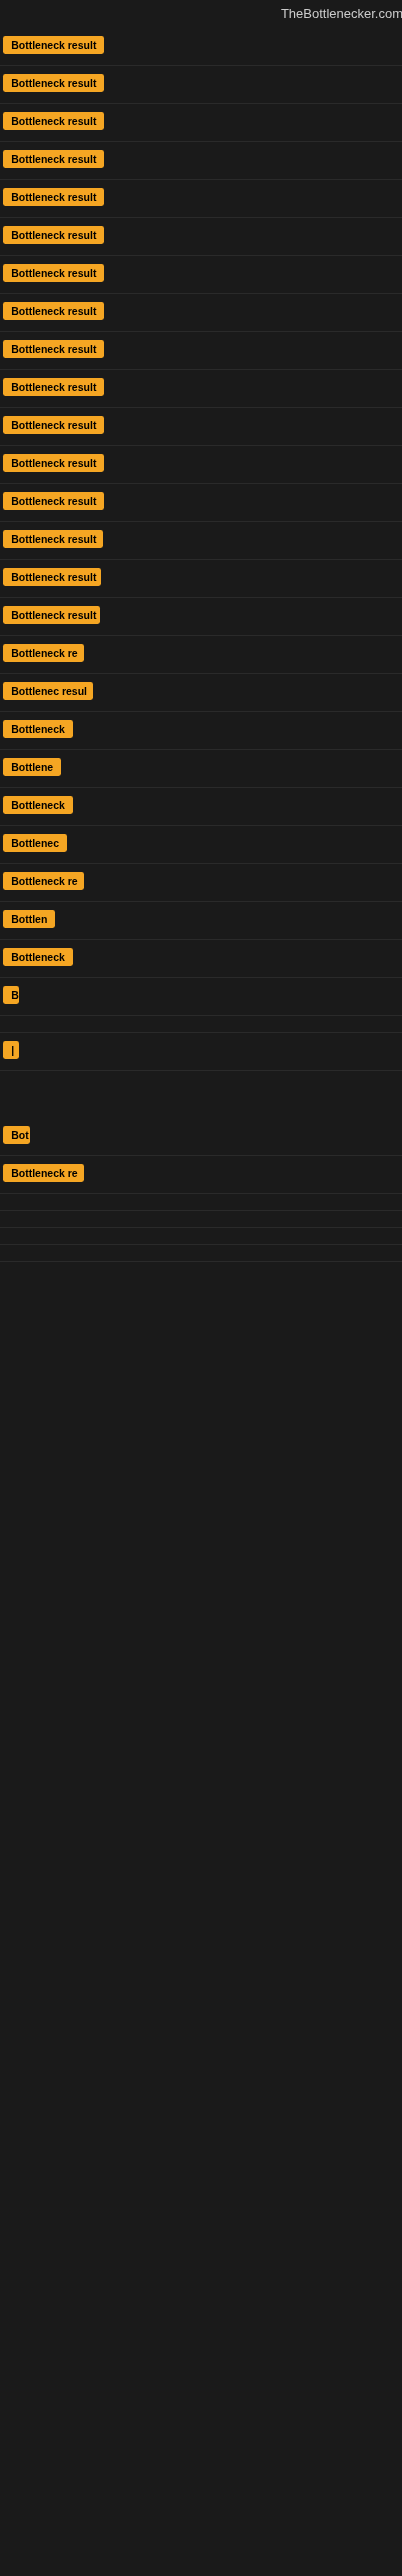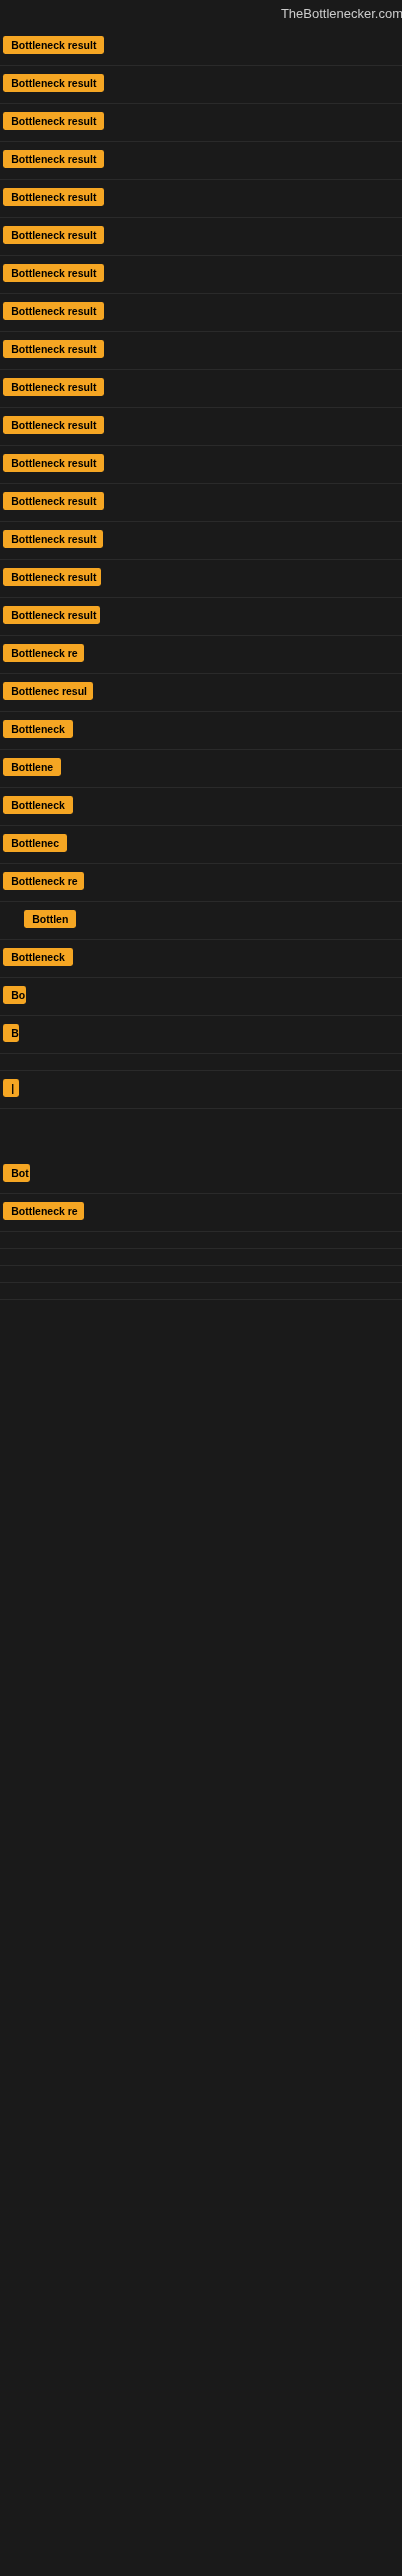--- a/index.html
+++ b/index.html
@@ -66,23 +66,22 @@
     <div class="row"><span class="bottleneck-label" style="max-width: 100px;">Bottleneck result</span></div>
     <div class="row"><span class="bottleneck-label" style="max-width: 98px;">Bottleneck result</span></div>
     <div class="row"><span class="bottleneck-label" style="max-width: 97px;">Bottleneck result</span></div>
     <div class="row"><span class="bottleneck-label" style="max-width: 81px;">Bottleneck re</span></div>
     <div class="row"><span class="bottleneck-label" style="max-width: 90px;">Bottlenec resul</span></div>
     <div class="row"><span class="bottleneck-label" style="max-width: 72px;">Bottleneck</span></div>
     <div class="row"><span class="bottleneck-label" style="max-width: 58px;">Bottlene</span></div>
     <div class="row"><span class="bottleneck-label" style="max-width: 71px;">Bottleneck</span></div>
     <div class="row"><span class="bottleneck-label" style="max-width: 64px;">Bottlenec</span></div>
     <div class="row"><span class="bottleneck-label" style="max-width: 81px;">Bottleneck re</span></div>
-    <div class="row"><span class="bottleneck-label" style="max-width: 53px; margin-left: 21px;">Bottlen</span></div>
+    <div class="row"><span class="bottleneck-label" style="max-width: 53px;">Bottlen</span></div>
     <div class="row"><span class="bottleneck-label" style="max-width: 71px;">Bottleneck</span></div>
-    <div class="row"><span class="bottleneck-label" style="max-width: 22.5px;">Bo</span></div>
     <div class="row"><span class="bottleneck-label" style="max-width: 13px;">B</span></div>
     <div class="row"></div>
     <div class="row"><span class="bottleneck-label" style="max-width: 8px;">|</span></div>
     <div class="row"><span class="bottleneck-label" style="max-width: 27px; margin-top: 47px;">Bot</span></div>
     <div class="row"><span class="bottleneck-label" style="max-width: 81px;">Bottleneck re</span></div>
     <div class="row"></div>
     <div class="row"></div>
     <div class="row"></div>
     <div class="row"></div>
   </div>

